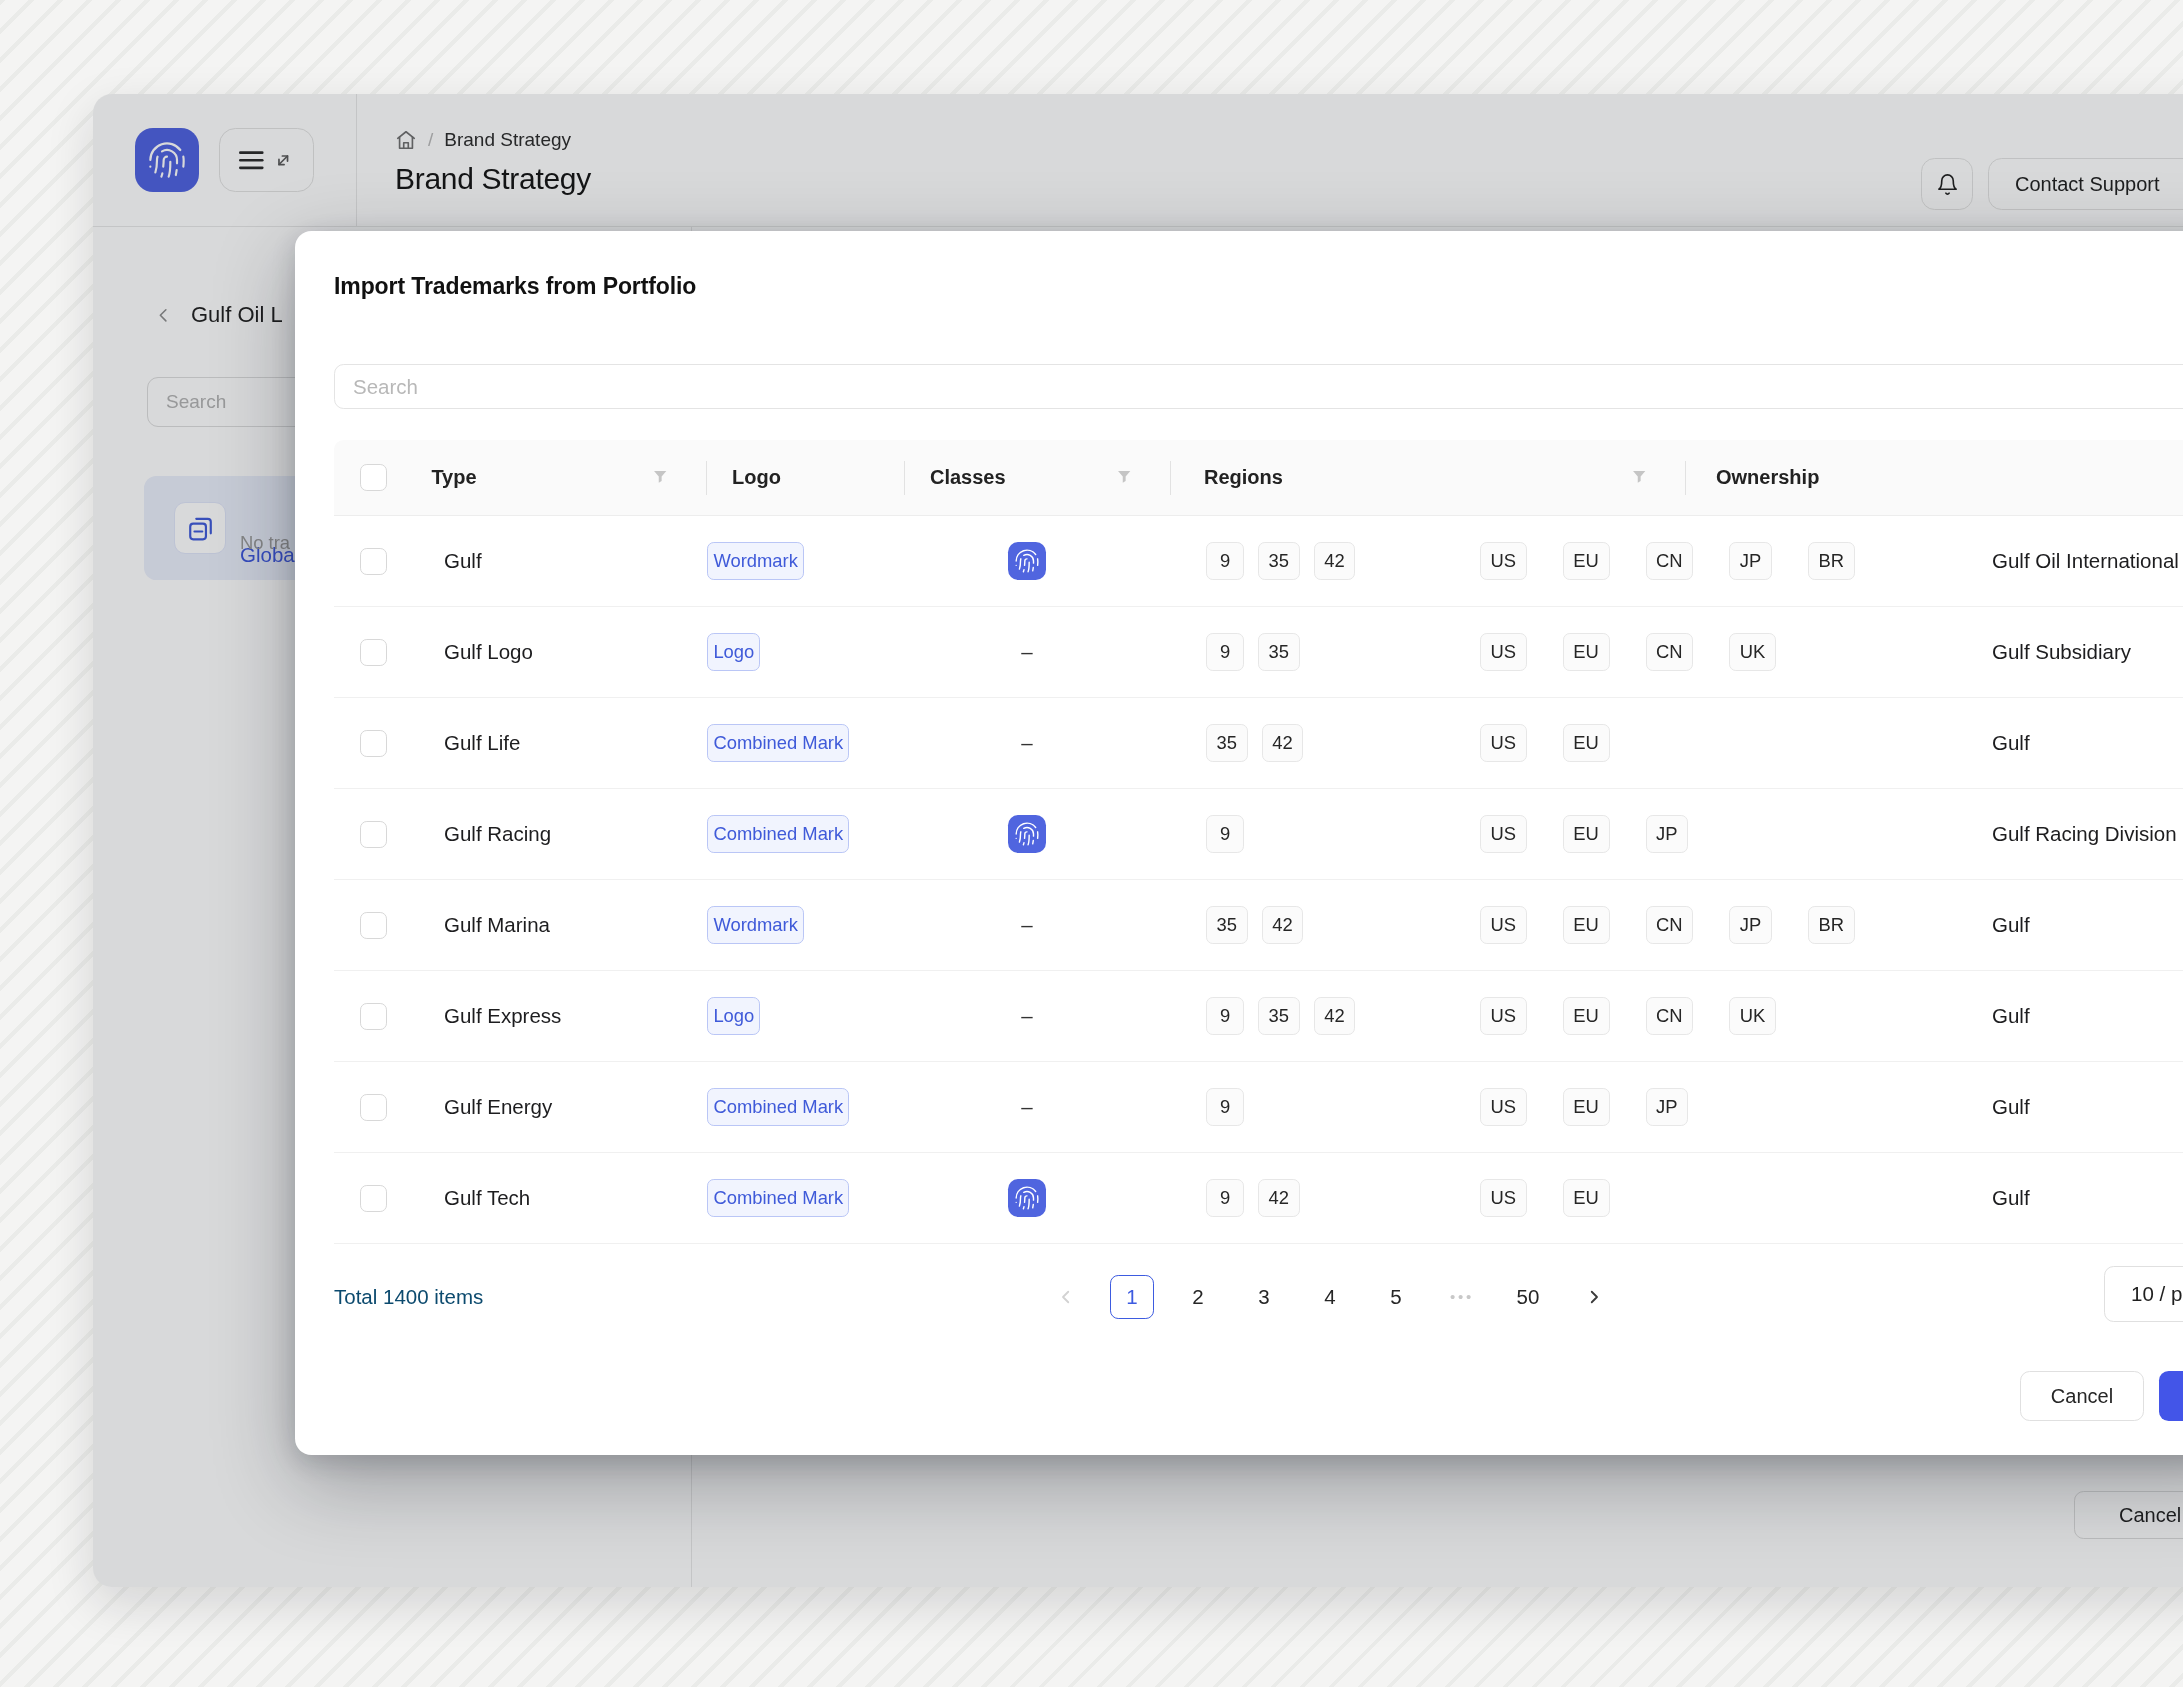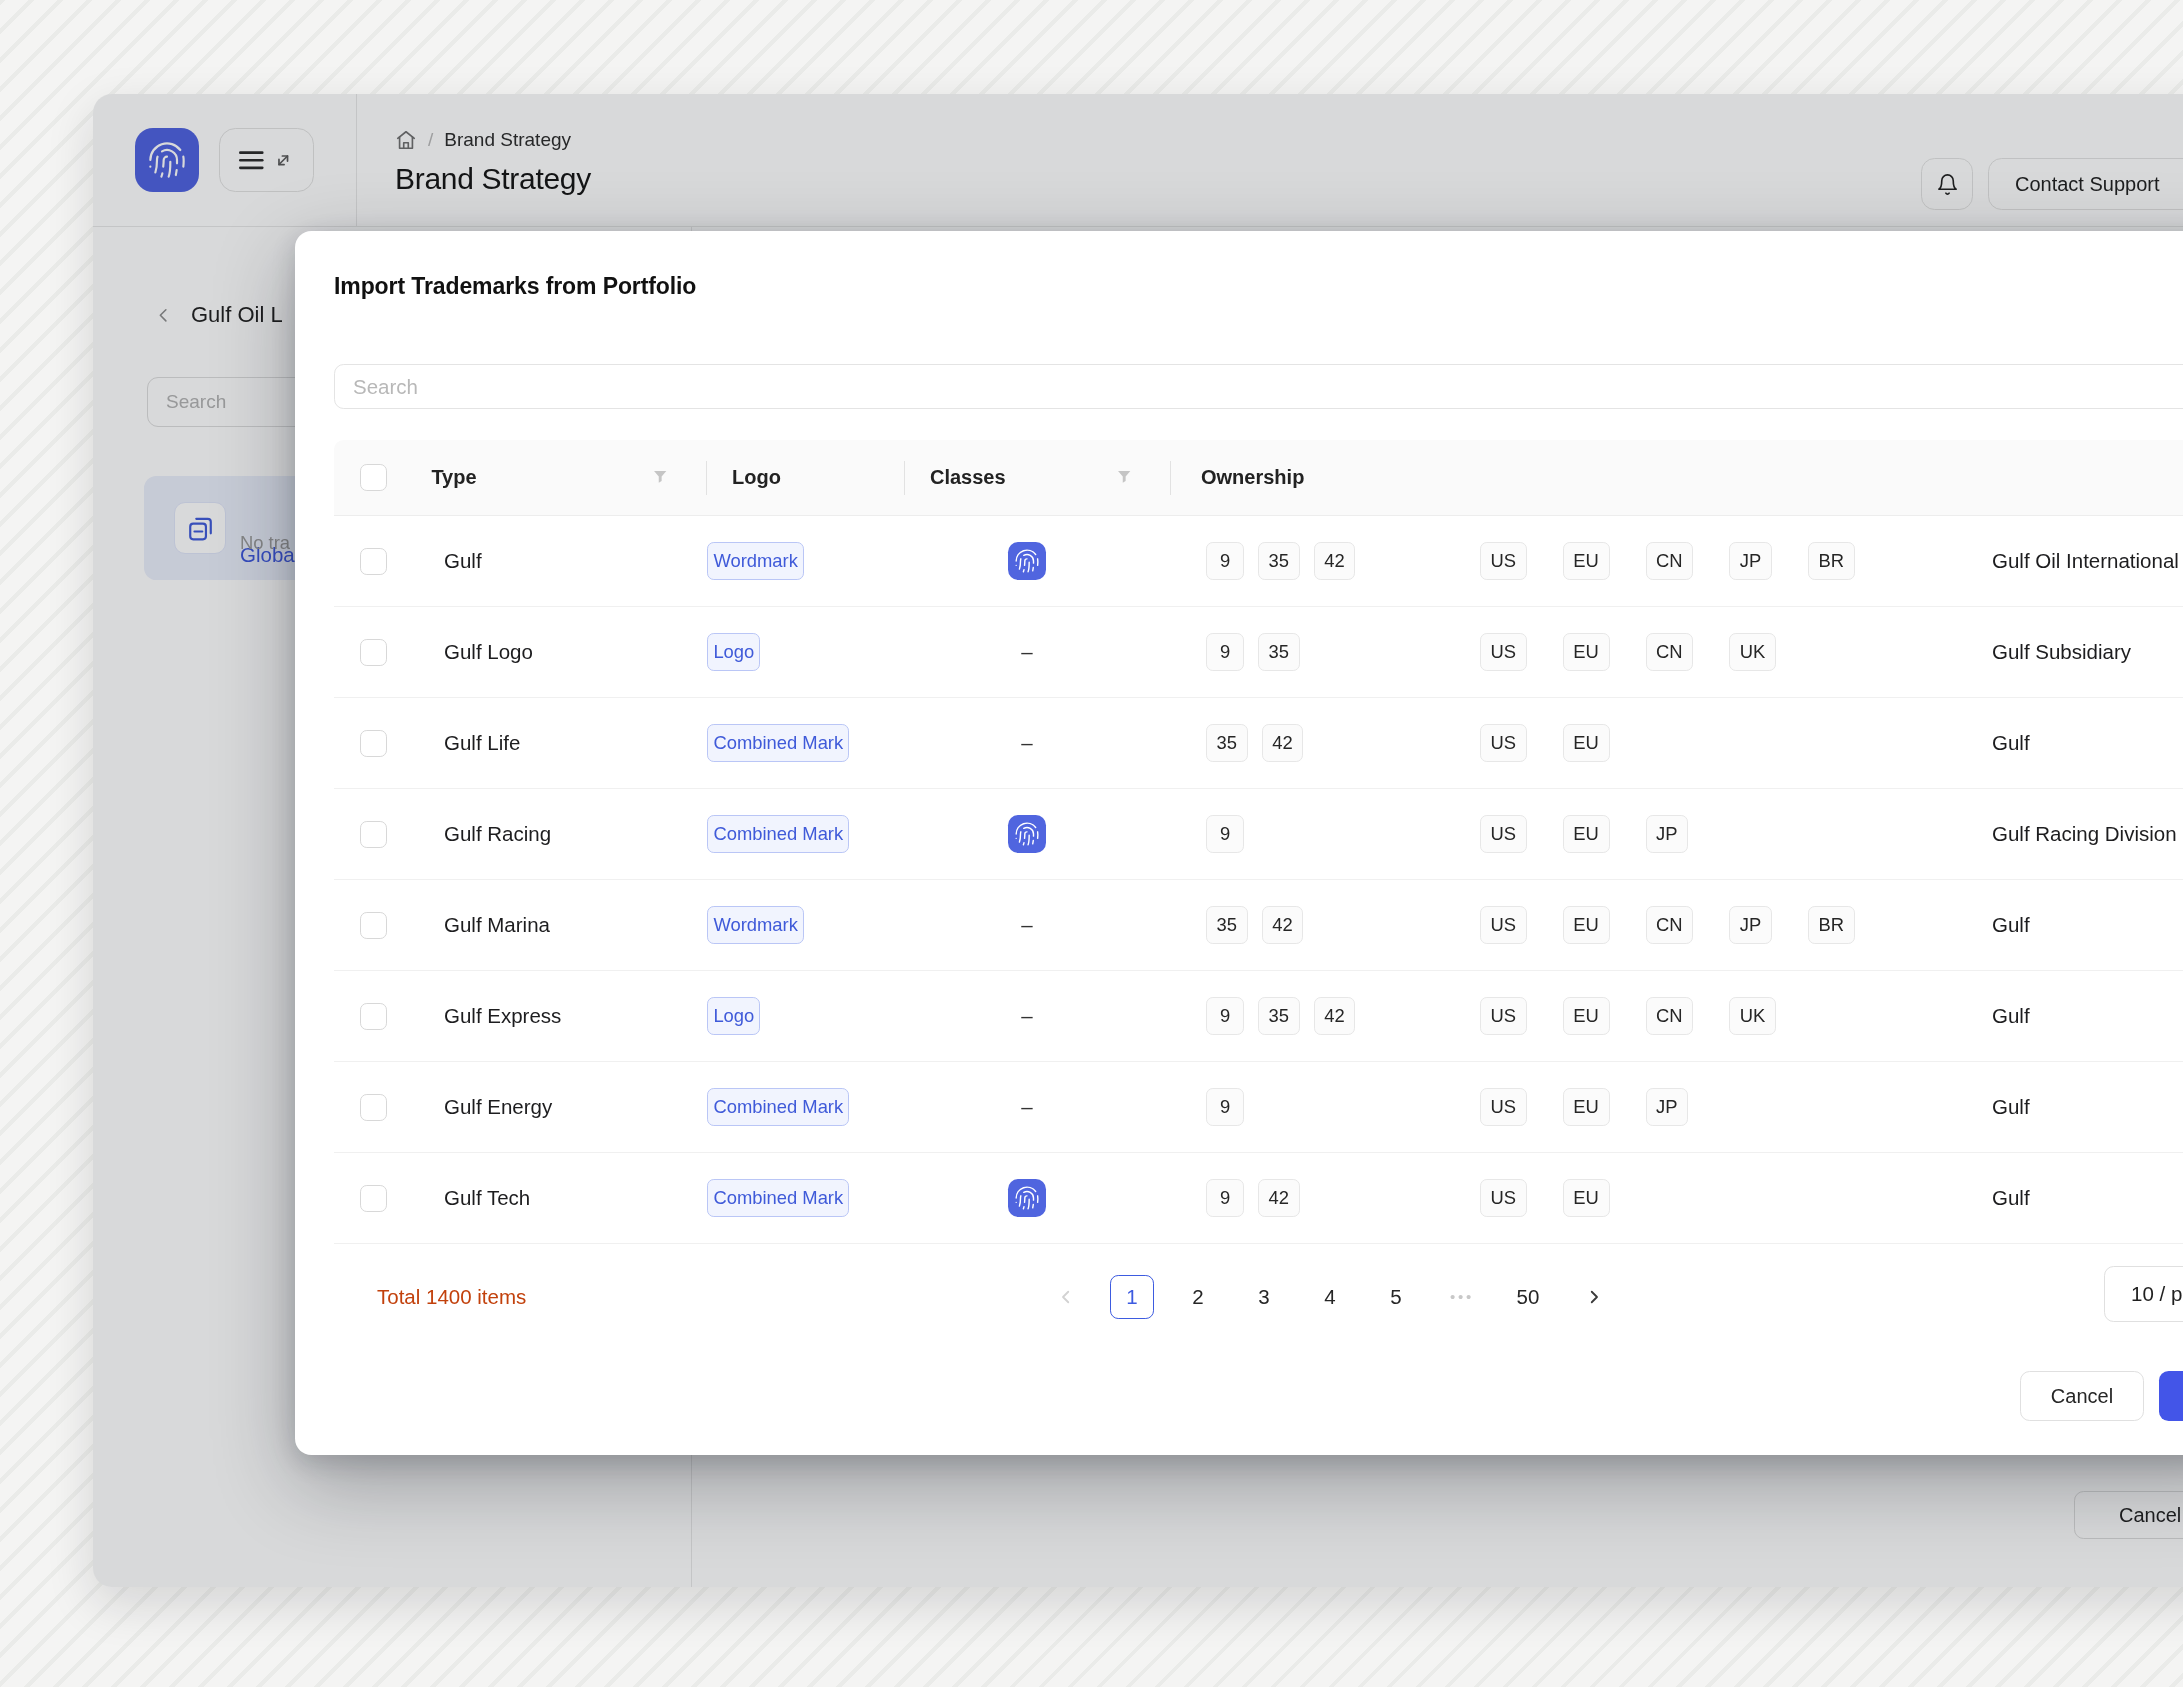--- a/index.html
+++ b/index.html
@@ -72,21 +72,21 @@
   .type-badge{display:inline-flex;align-items:center;height:38px;padding:0 5px;border-radius:6.8px;
     border:1.4px solid #bac6f6;background:#f1f4fe;color:#3f5ad9;font-size:18.4px;box-sizing:border-box;white-space:nowrap;}
   .logo-slot{width:38px;display:flex;justify-content:center;}
   .logo-box{width:38px;height:38px;border-radius:10.2px;background:#5065df;display:flex;align-items:center;justify-content:center;}
   .dash{font-size:20.5px;color:#333;}
   .tag{display:inline-flex;align-items:center;justify-content:center;height:38px;min-width:38px;padding:0 9.6px;
     border-radius:6.8px;border:1.4px solid #e7e7e7;background:#fbfbfb;color:#262626;font-size:18.4px;box-sizing:border-box;}
   .owner-text{font-size:20.5px;color:#1d1d1f;white-space:nowrap;}
   
   .pagination{position:absolute;left:39px;top:1038px;right:27px;height:55px;display:flex;align-items:center;}
-  .total-text{font-size:20.5px;color:#c2410c;margin-left:43px;}
+  .total-text{font-size:20.5px;color:#0c4a6e;}
   .pager{position:absolute;left:710px;display:flex;align-items:center;gap:22px;}
   .page-btn{min-width:44px;height:44px;border-radius:8.2px;display:flex;align-items:center;justify-content:center;
     font-size:20.5px;color:#262626;box-sizing:border-box;}
   .page-btn.active{border:1.4px solid #3d5be0;color:#3d5be0;}
   .page-btn.ellipsis{color:#c8c8c8;letter-spacing:2.7px;font-size:15px;}
   .pg-prev{color:#d2d2d2;}
   .pg-next{color:#3a3a3a;}
   .page-size{position:absolute;left:1770px;top:-2.7px;width:171px;height:56px;border:1.4px solid #e0e0e0;border-radius:9.6px;
     display:flex;align-items:center;padding-left:26px;font-size:20.5px;color:#1f1f1f;box-sizing:border-box;background:#fff;white-space:nowrap;overflow:hidden;}
   .modal-footer-cancel{position:absolute;left:1725px;top:1140px;width:124px;height:50px;border-radius:9.6px;
@@ -219,20 +219,31 @@
           <span class="sep"></span>
           <span>Classes</span>
           <span class="hdr-icons" style="padding-right:38px;">
             <span>
               <svg width="16.4" height="16.4" viewBox="0 0 16 16">
                   <path d="M2 2h12l-4.6 5.4v4.4l-2.8 1.6V7.4L2 2z" fill="#c5c5c5"></path>
                 </svg>
             </span>
           </span>
         </div>
+        <div class="th c-regions">
+          <span class="sep"></span>
+          <span>Regions</span>
+          <span class="hdr-icons" style="padding-right:38px;">
+            <span>
+              <svg width="16.4" height="16.4" viewBox="0 0 16 16">
+                  <path d="M2 2h12l-4.6 5.4v4.4l-2.8 1.6V7.4L2 2z" fill="#c5c5c5"></path>
+                </svg>
+            </span>
+          </span>
+        </div>
         <div class="th c-owner">
           <span class="sep"></span>
           <span>Ownership</span>
         </div>
       </div>
       <div id="table-body">
   <div class="trow">
     <div class="c-check">
               <span class="checkbox"></span>
             </div>

